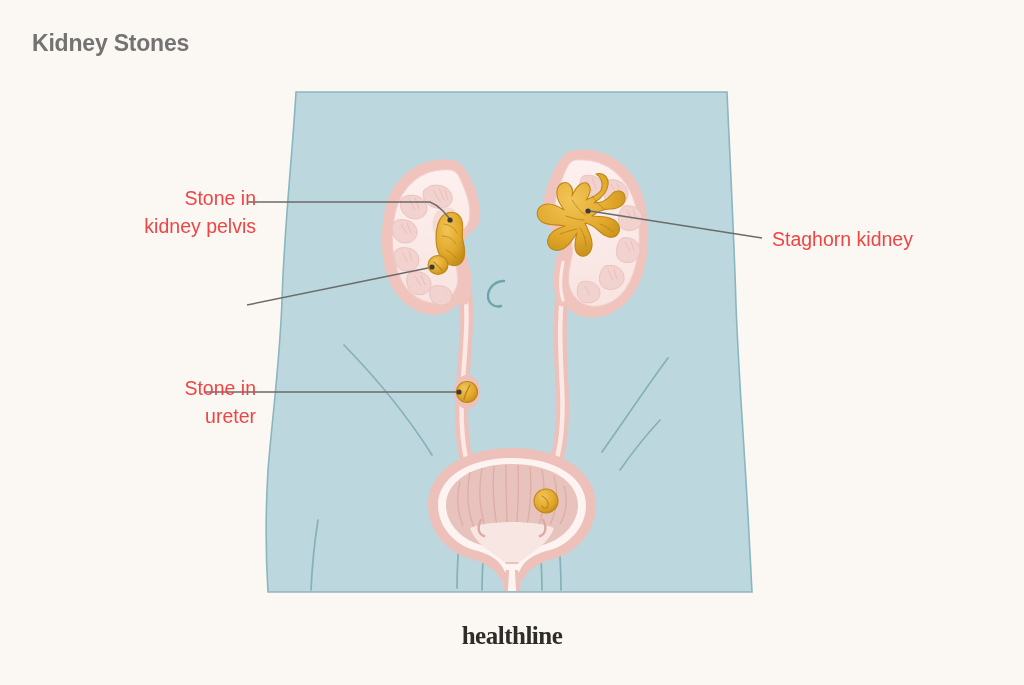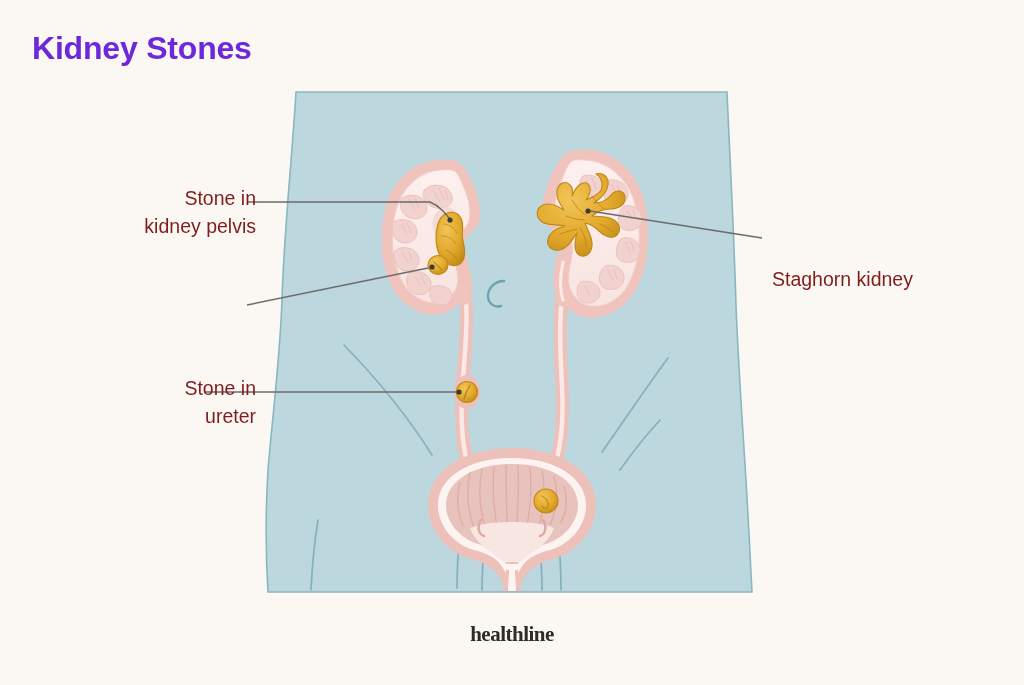--- a/index.html
+++ b/index.html
@@ -16,34 +16,34 @@
   #stage {
     position: relative;
     width: 1024px;
     height: 685px;
     background: #fbf8f3;
   }
   #figure-title {
     position: absolute;
     left: 32px;
     top: 30px;
-    font-size: 32px;
+    font-size: 23px;
     font-weight: bold;
-    color: #6d28d9;
+    color: #737373;
     letter-spacing: -0.2px;
   }
   .label {
     position: absolute;
     font-size: 19.5px;
-    color: #7f1d1d;
+    color: #ef4444;
     line-height: 28px;
     white-space: pre-line;
   }
   .label.right-align { text-align: right; }
-  .label.left-align { text-align: center; margin-top: 40px; }
+  .label.left-align { text-align: center; }
 
   #label-pelvis {
     right: 768px;
     top: 184px;
   }
   #label-calyx {
     right: 768px;
     top: 294px;
   }
   #label-ureter {
@@ -55,21 +55,21 @@
     top: 225px;
   }
   #brand {
     position: absolute;
     left: 0;
     right: 0;
     top: 622px;
     text-align: center;
     font-family: "Liberation Serif", serif;
     font-weight: bold;
-    font-size: 21px;
+    font-size: 25px;
     letter-spacing: -0.5px;
     color: #2e2c29;
   }
   svg#art {
     position: absolute;
     left: 0;
     top: 0;
   }
 </style>
 </head>

